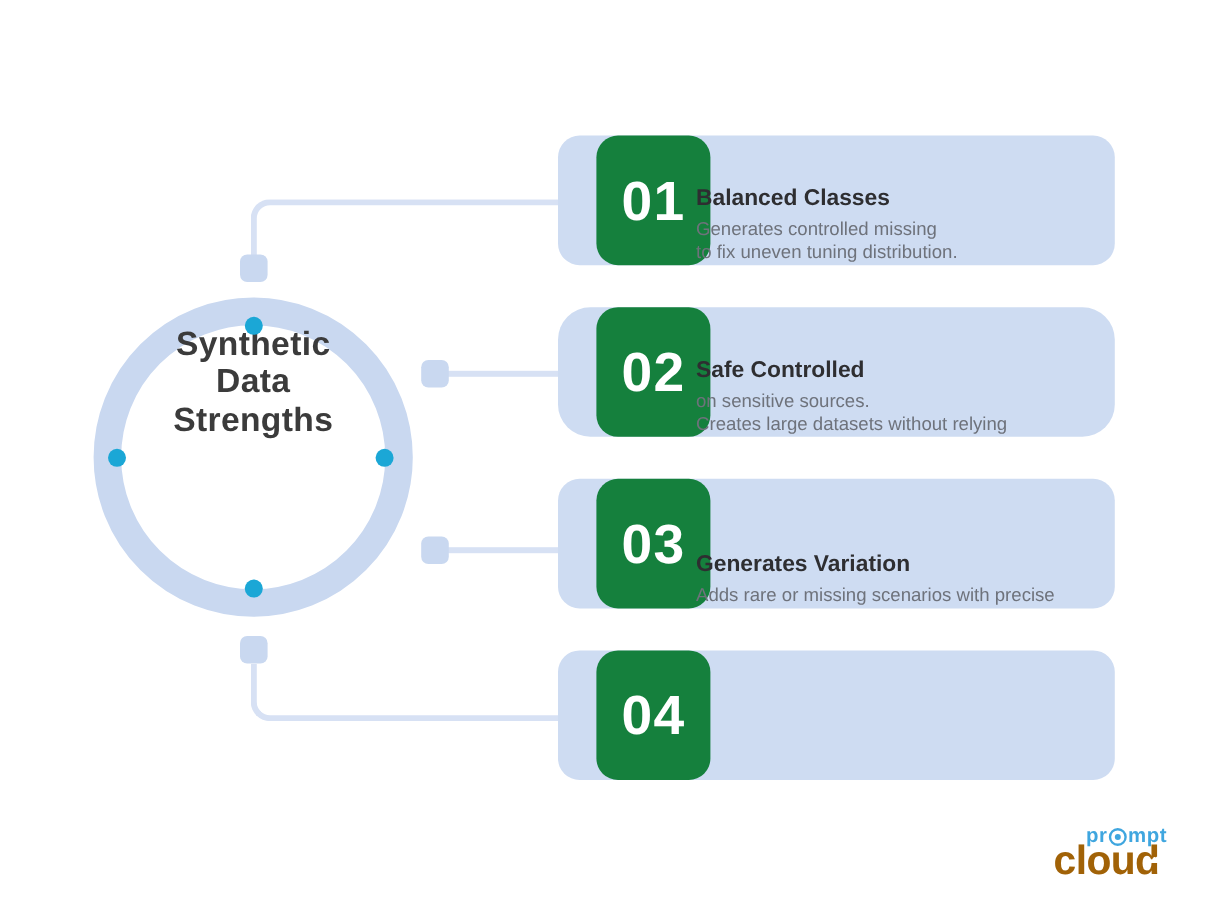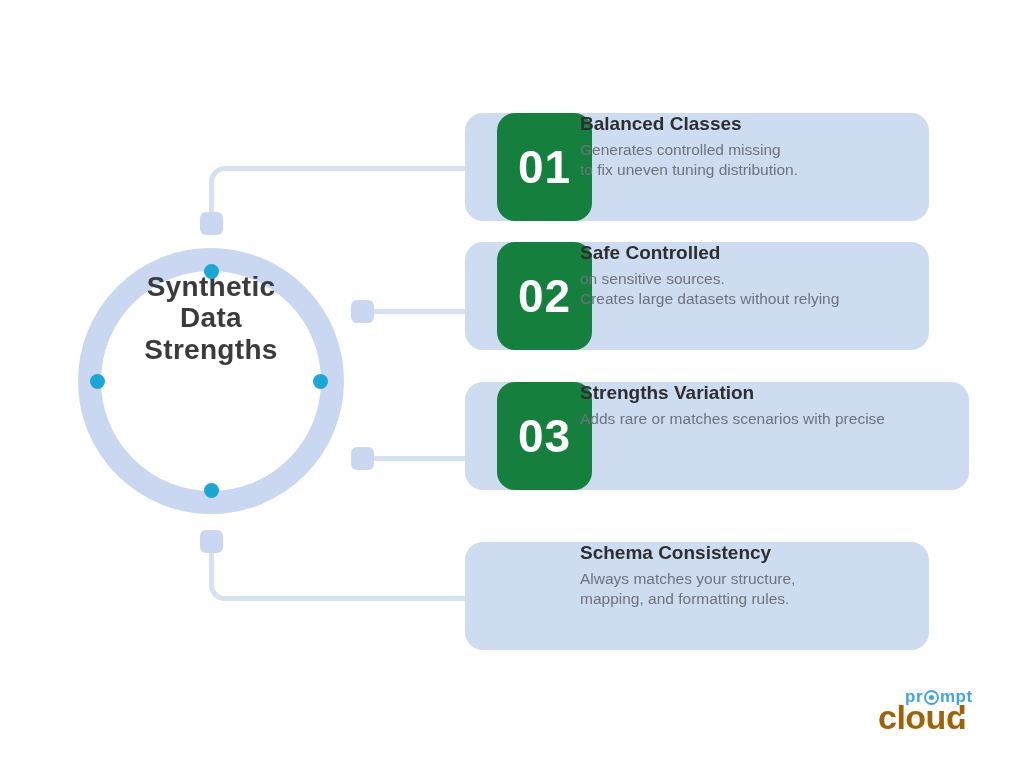--- a/index.html
+++ b/index.html
@@ -39,29 +39,29 @@
     border-bottom-left-radius:16px;box-sizing:border-box;
   }
   .conn-line{position:absolute;height:5px;background:#D7E1F4;}
   .line2{left:372px;top:309px;width:93px;}
   .line3{left:372px;top:456px;width:93px;}
   
   .card{
     position:absolute;left:465px;width:464px;height:108px;
     background:#CEDCF2;border-radius:18px;
   }
-  .card.c1{top:113px;} .card.c2{top:242px;} .card.c3{top:382px;padding-left:40px;} .card.c4{top:542px;}
+  .card.c1{top:113px;} .card.c2{top:256px;border-radius:27px;} .card.c3{top:399px;} .card.c4{top:542px;}
   .numbox{
     position:absolute;left:0;top:0;width:95px;height:108px;background:#15803d;
     border-radius:18px;display:flex;align-items:center;justify-content:center;
     color:#ffffff;font-size:46px;font-weight:bold;letter-spacing:1px;margin-left:32px;
   }
   .card-text{
     position:absolute;left:115px;top:0;height:100%;width:335px;
-    display:flex;flex-direction:column;justify-content:flex-start;
+    display:flex;flex-direction:column;justify-content:flex-end;
   }
   .card-title{font-size:19px;font-weight:bold;color:#2E2E31;margin-bottom:5px;}
   .card-desc{font-size:15.5px;color:#6E727B;line-height:1.27;}
   
   .logo{position:absolute;left:878px;top:687px;width:118px;height:58px;}
   .logo-prompt{
     position:absolute;left:27px;top:0;display:flex;align-items:center;
     font-size:17px;font-weight:bold;color:#3FA6DF;letter-spacing:.5px;
   }
   .target-icon{
@@ -124,35 +124,29 @@
       <div class="card-desc">
         <div>on sensitive sources.</div>
         <div>Creates large datasets without relying</div>
       </div>
     </div>
   </div>
 
   <div class="card c3">
     <div class="numbox">03</div>
     <div class="card-text">
-      <div class="card-title">Strengths Variation</div>
+      <div class="card-title">Generates Variation</div>
       <div class="card-desc">
-        <div>Adds rare or matches scenarios with precise</div>
+        <div>Adds rare or missing scenarios with precise</div>
       </div>
     </div>
   </div>
 
   <div class="card c4">
-    <div class="card-text">
-      <div class="card-title">Schema Consistency</div>
-      <div class="card-desc">
-        <div>Always matches your structure,</div>
-        <div>mapping, and formatting rules.</div>
-      </div>
-    </div>
+    <div class="numbox">04</div>
   </div>
 
   <div class="logo">
     <div class="logo-prompt">
       <span>pr</span>
       <span class="target-icon"></span>
       <span>mpt</span>
     </div>
     <div class="logo-cloud">cloud</div>
   </div>

